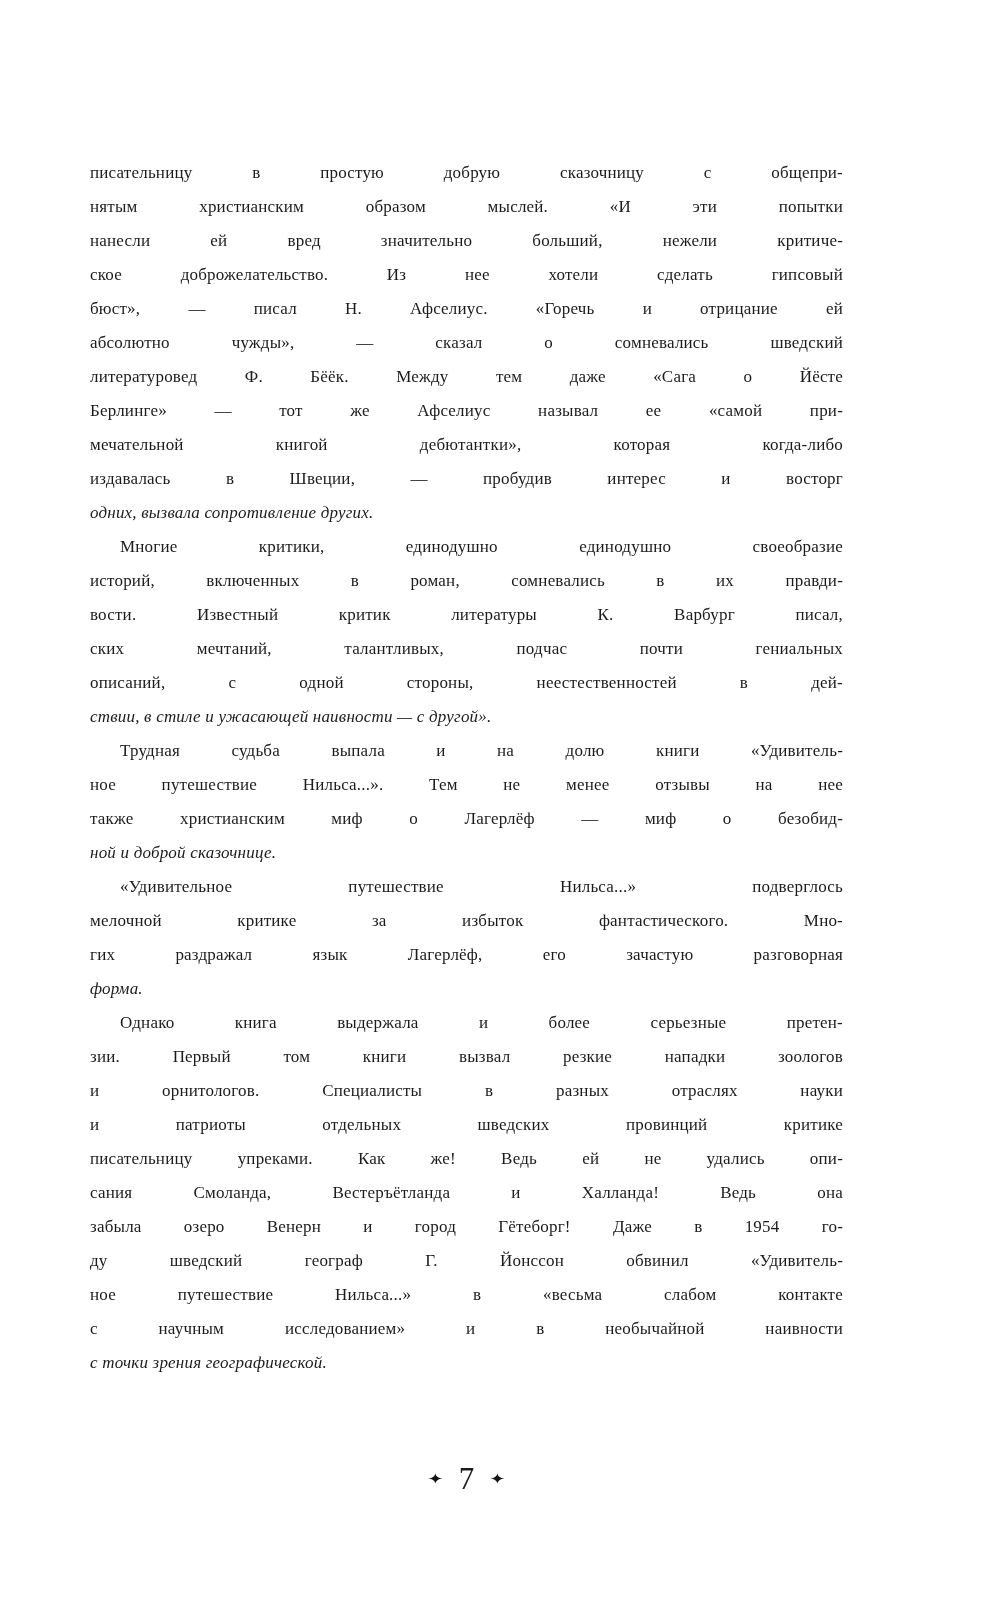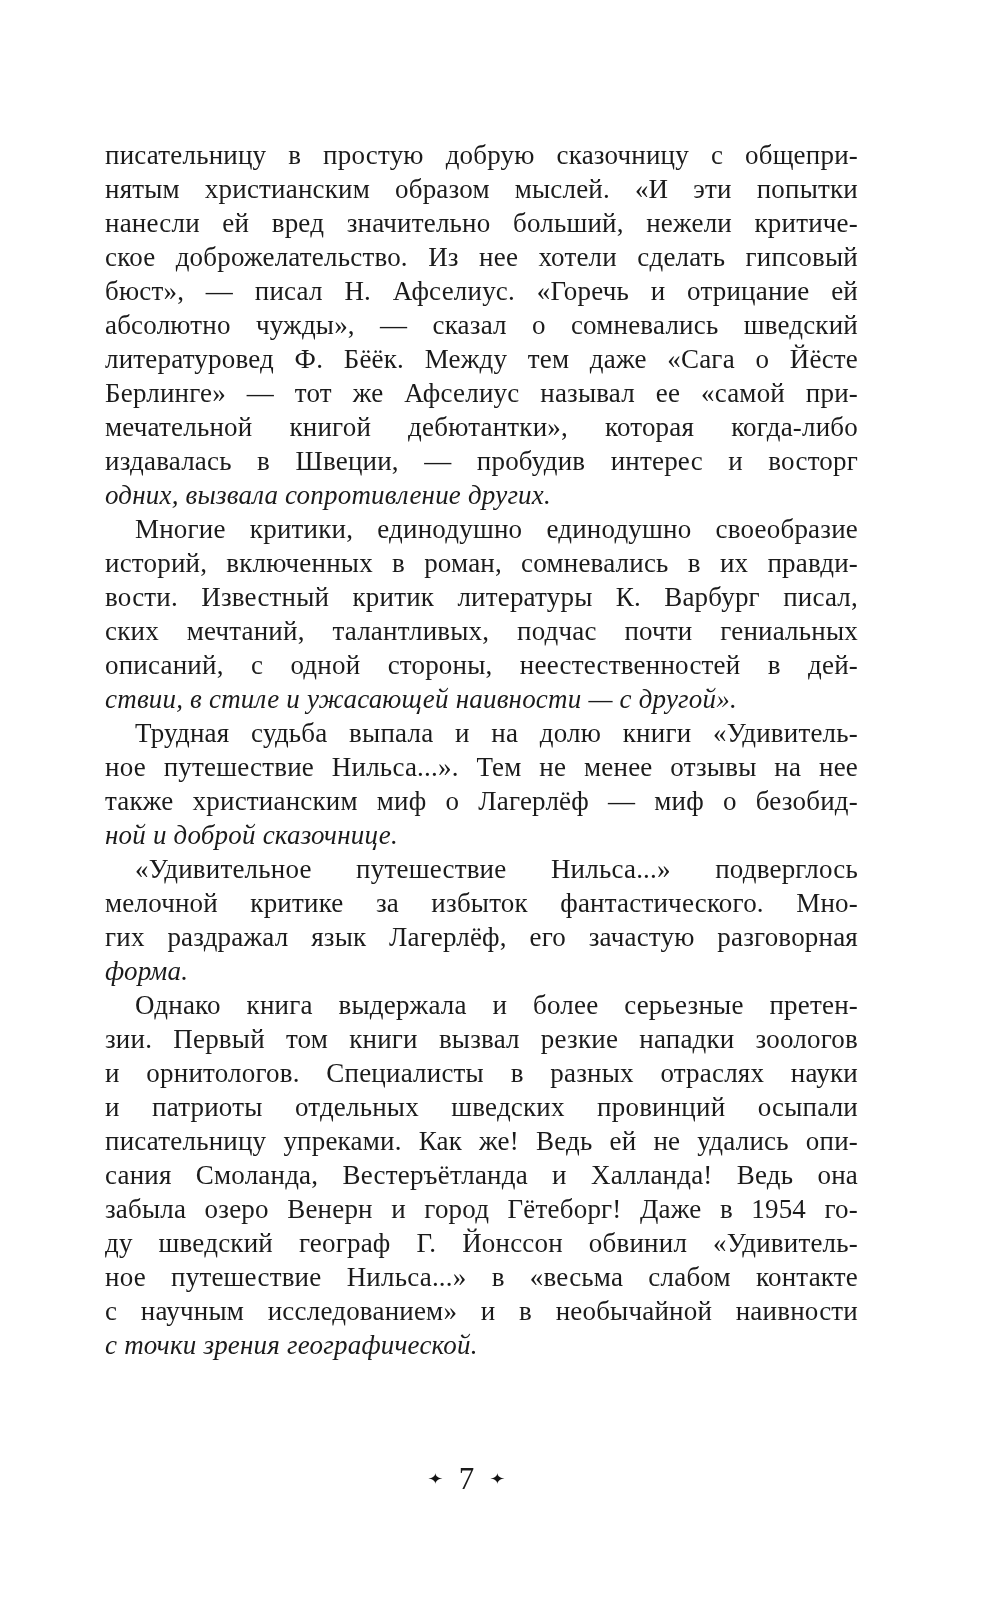--- a/index.html
+++ b/index.html
@@ -12,26 +12,25 @@
     width: 1000px;
     height: 1616px;
     background: #ffffff;
     overflow: hidden;
     font-family: "Liberation Serif", serif;
     color: #1b1b1b;
   }
   .text-block {
     position: absolute;
     left: 90px;
-    top: 138px;
+    top: 156px;
     width: 753px;
-    font-size: 27px;
+    font-size: 17px;
     line-height: 34px;
     letter-spacing: 0.2px;
-    margin-left: 15px;
   }
   .paragraph { margin: 0; padding: 0; }
   .line {
     text-align: justify;
     text-align-last: justify;
     text-justify: inter-word;
     white-space: normal;
     height: 34px;
     overflow: visible;
   }
@@ -101,21 +100,21 @@
       <div class="paragraph">
         <div class="line indent">«Удивительное путешествие Нильса...» подверглось</div>
         <div class="line">мелочной критике за избыток фантастического. Мно-</div>
         <div class="line">гих раздражал язык Лагерлёф, его зачастую разговорная</div>
         <div class="line last">форма.</div>
       </div>
       <div class="paragraph">
         <div class="line indent">Однако книга выдержала и более серьезные претен-</div>
         <div class="line">зии. Первый том книги вызвал резкие нападки зоологов</div>
         <div class="line">и орнитологов. Специалисты в разных отраслях науки</div>
-        <div class="line">и патриоты отдельных шведских провинций осыпали</div>
+        <div class="line">и патриоты отдельных шведских провинций критике</div>
         <div class="line">писательницу упреками. Как же! Ведь ей не удались опи-</div>
         <div class="line">сания Смоланда, Вестеръётланда и Халланда! Ведь она</div>
         <div class="line">забыла озеро Венерн и город Гётеборг! Даже в 1954 го-</div>
         <div class="line">ду шведский географ Г. Йонссон обвинил «Удивитель-</div>
         <div class="line">ное путешествие Нильса...» в «весьма слабом контакте</div>
         <div class="line">с научным исследованием» и в необычайной наивности</div>
         <div class="line last">с точки зрения географической.</div>
       </div>
     </main>
   <footer class="page-footer">

